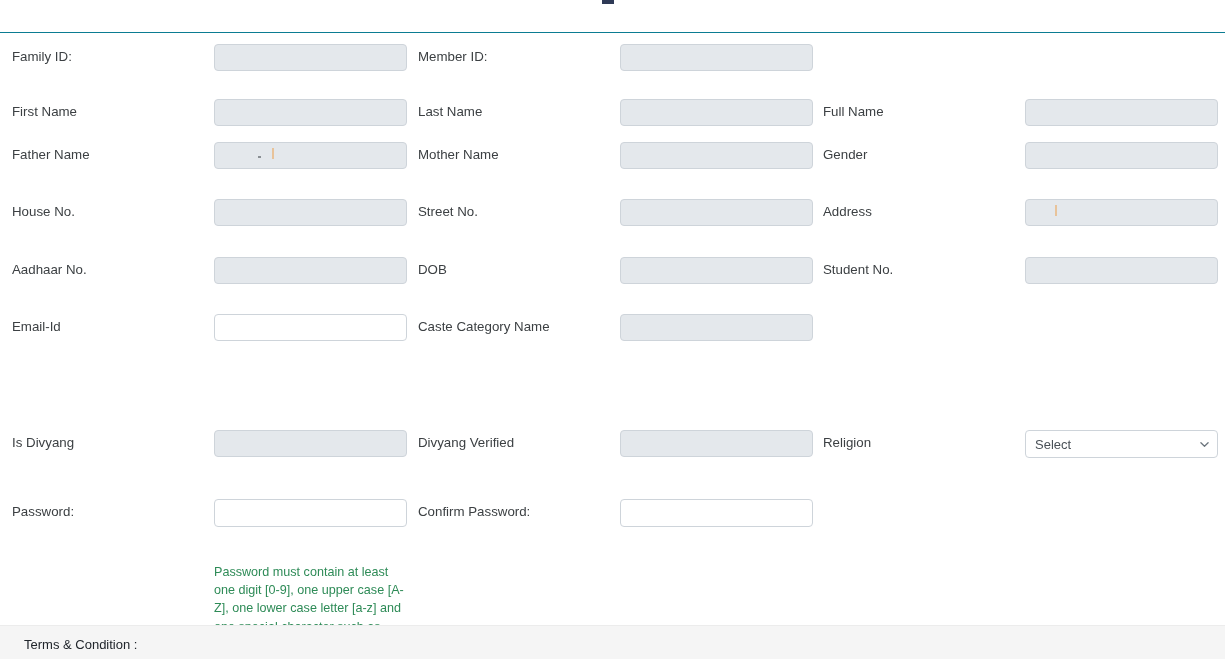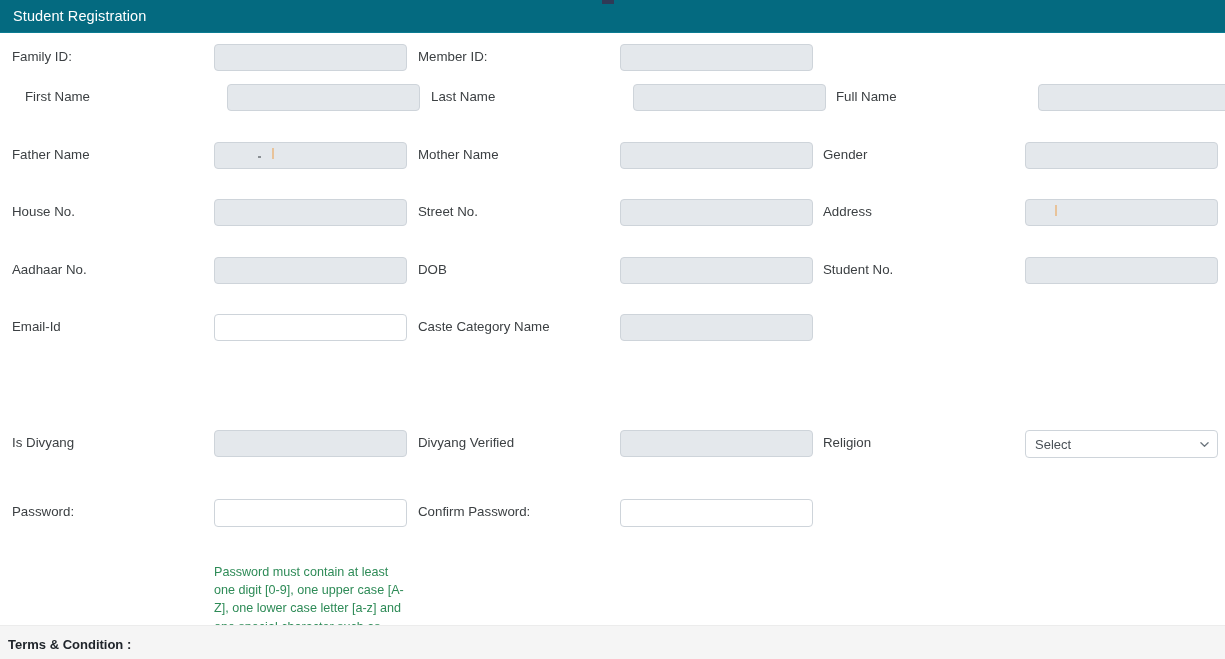--- a/index.html
+++ b/index.html
@@ -144,65 +144,62 @@
 
   
   .footer {
     position: absolute; left: 0; top: 625px;
     width: 1225px; height: 34px;
     background: #f5f5f5;
     border-top: 1px solid #ececec;
     overflow: hidden;
   }
   .footer-title {
-    position: absolute; left: 8px; top: 11px;
+    position: absolute; left: 24px; top: 11px;
     font-size: 13px;
-    font-weight: bold;
+    font-weight: normal;
     color: #20252b;
     white-space: nowrap;
   }
   .footer-body {
     position: absolute; left: 8px; top: 32px;
     width: 1209px;
     font-size: 12.6px;
     line-height: 17px;
     color: #3c4043;
     white-space: nowrap;
     overflow: hidden;
   }
 </style>
 </head>
 <body>
 
 <div class="page">
 
-  <div class="titlebar">
-    <span class="titlebar-text">Student Registration</span>
-  </div>
   <div class="titlebar-artifact"></div>
   <div class="titlebar-underline"></div>
 
   <div class="form">
 
     <div class="row" style="top:5px;">
       <div class="cell c1">
         <span class="lbl">Family ID:</span>
       </div>
       <div class="cell c2">
         <input class="fld" type="text" disabled="" value="" style="">
       </div>
       <div class="cell c3">
         <span class="lbl">Member ID:</span>
       </div>
       <div class="cell c4">
         <input class="fld" type="text" disabled="" value="" style="">
       </div>
     </div>
 
-    <div class="row" style="top:45px;margin-left:13px;">
+    <div class="row" style="top:60px;">
       <div class="cell c1">
         <span class="lbl">First Name</span>
       </div>
       <div class="cell c2">
         <input class="fld" type="text" disabled="" value="" style="">
       </div>
       <div class="cell c3">
         <span class="lbl">Last Name</span>
       </div>
       <div class="cell c4">

